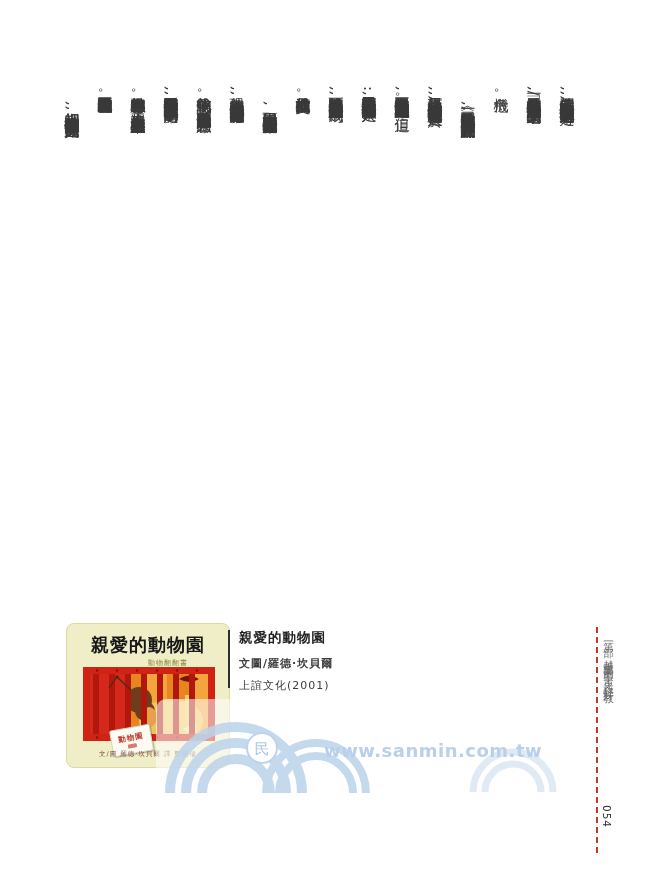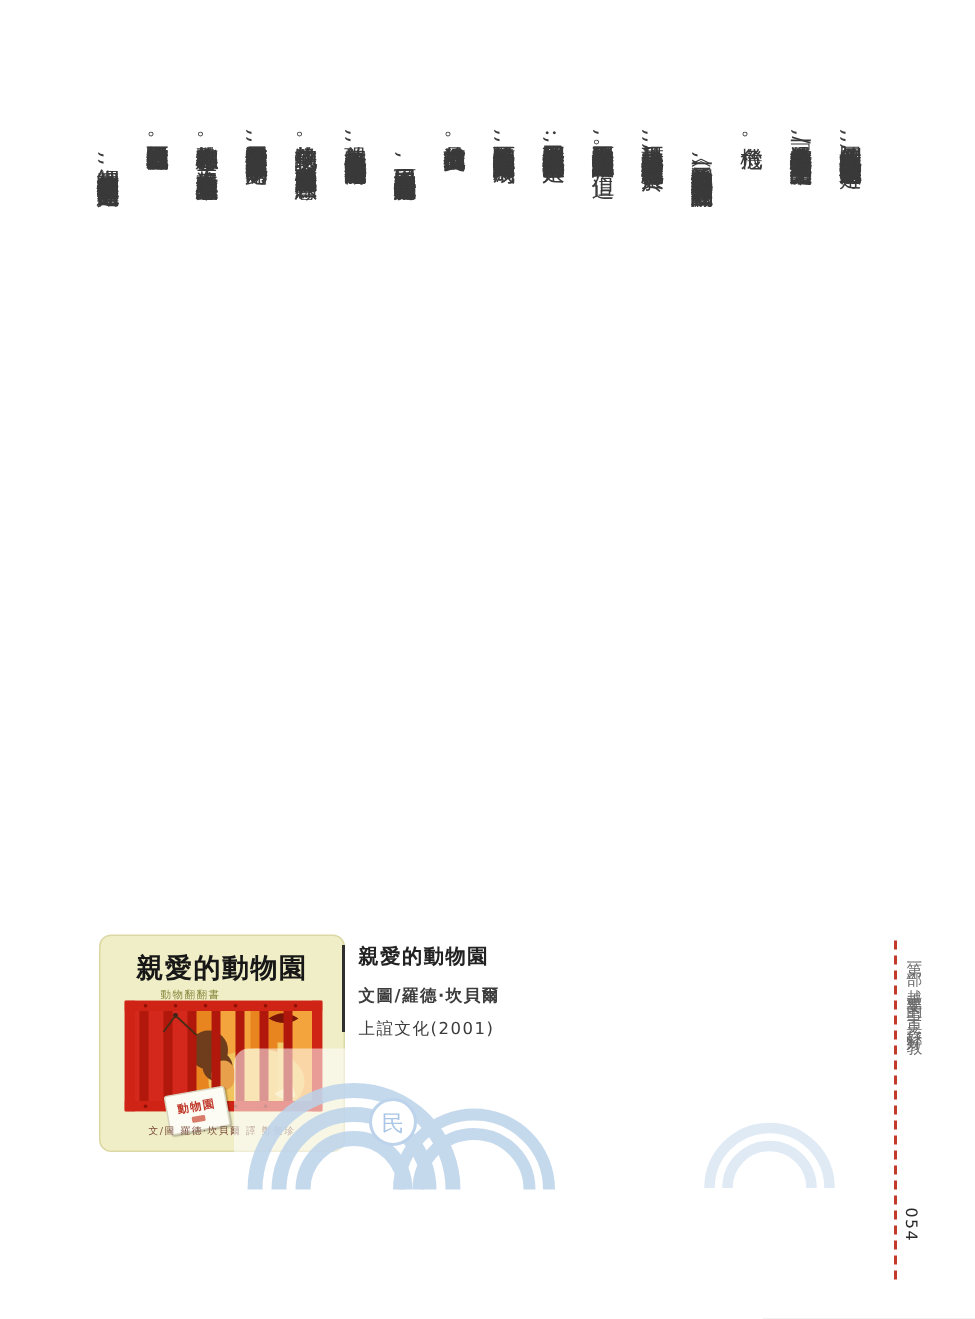--- a/index.html
+++ b/index.html
@@ -22,21 +22,21 @@
   
   .book-cover {
     position:absolute; left:66px; top:623px; width:164px; height:145px;
     background:#f0eec6; border:1px solid #dcd8a4; border-radius:8px;
   }
   .cover-title {
     margin-top:9px; text-align:center; font-size:18px; font-weight:bold;
     color:#171717; letter-spacing:1px; font-family:"DejaVu Sans","Liberation Sans",sans-serif;
   }
   .cover-subtitle {
-    margin-top:1px; text-align:left; font-size:7px; color:#85853c; letter-spacing:1px;margin-left:40px;
+    margin-top:1px; text-align:center; font-size:7px; color:#85853c; letter-spacing:1px;margin-left:40px;
   }
   .cage-wrap { position:absolute; left:16px; top:43px; width:132px; height:74px; }
   .zoo-sign {
     position:absolute; left:28px; top:60px; width:41px; height:27px;
     background:#fcfcf4; border:1px solid #d8d4c0; border-radius:2px;
     transform:rotate(-10deg); box-shadow:1px 1px 1px rgba(0,0,0,.25);
     display:flex; flex-direction:column; align-items:center; justify-content:center;
   }
   .zoo-sign-label { font-size:7.5px; color:#c0392b; font-weight:bold; letter-spacing:1px; }
   .sign-dash { width:9px; height:4px; margin-top:1px; border-radius:1px; background:#cf5a49; opacity:.8; }
@@ -178,20 +178,21 @@
       </g>
       <circle cx="104" cy="48" r="15" fill="#ffffff" stroke="#bcd3eb" stroke-width="2"></circle>
       <text x="104" y="54" text-anchor="middle" font-size="15" fill="#a9c6e6">民</text>
     </svg>
     <svg class="wm-arcs-right" width="90" height="70" viewBox="0 0 90 70">
       <g fill="none" stroke="#c6d9ee" stroke-width="7">
         <path d="M5,70 A40,40 0 0 1 85,70"></path>
         <path d="M17,70 A28,28 0 0 1 73,70"></path>
       </g>
     </svg>
+    <div class="wm-url">www.sanmin.com.tw</div>
   </div>
 
   <div class="chapter-rule"></div>
   <div class="chapter-text">
     <span class="chapter-part">第一部</span><span>越重要的事,更該好好教</span>
   </div>
   <div class="page-number">054</div>
 
 </div>
 

